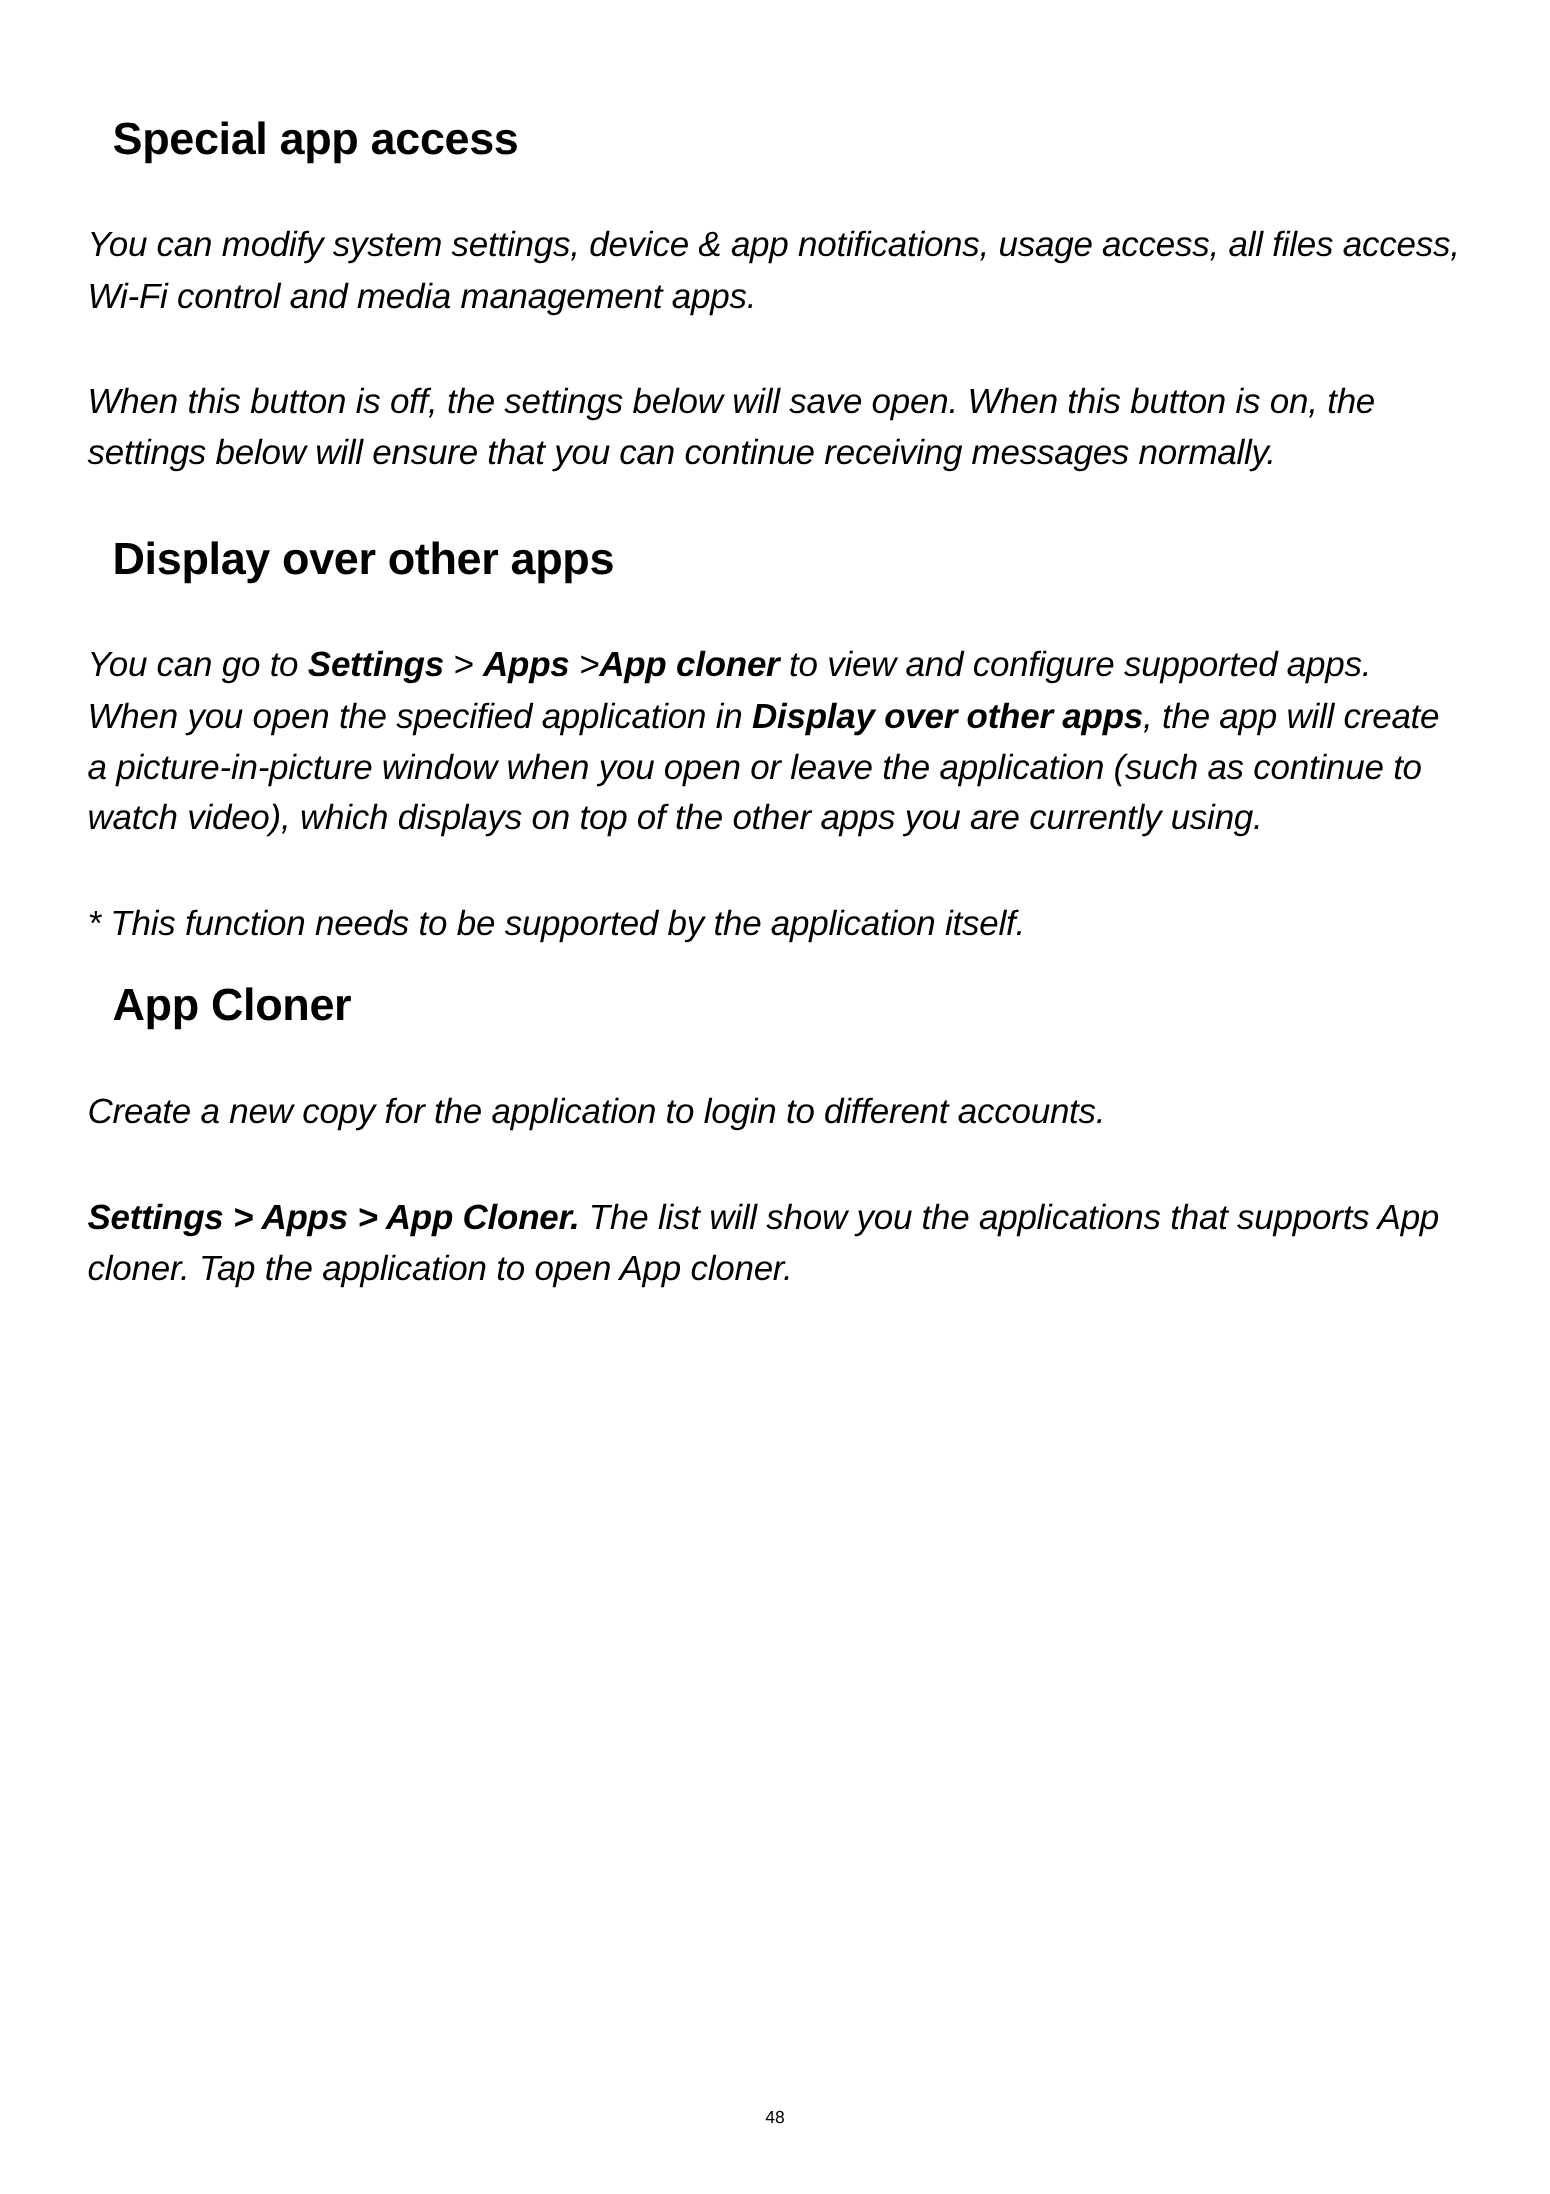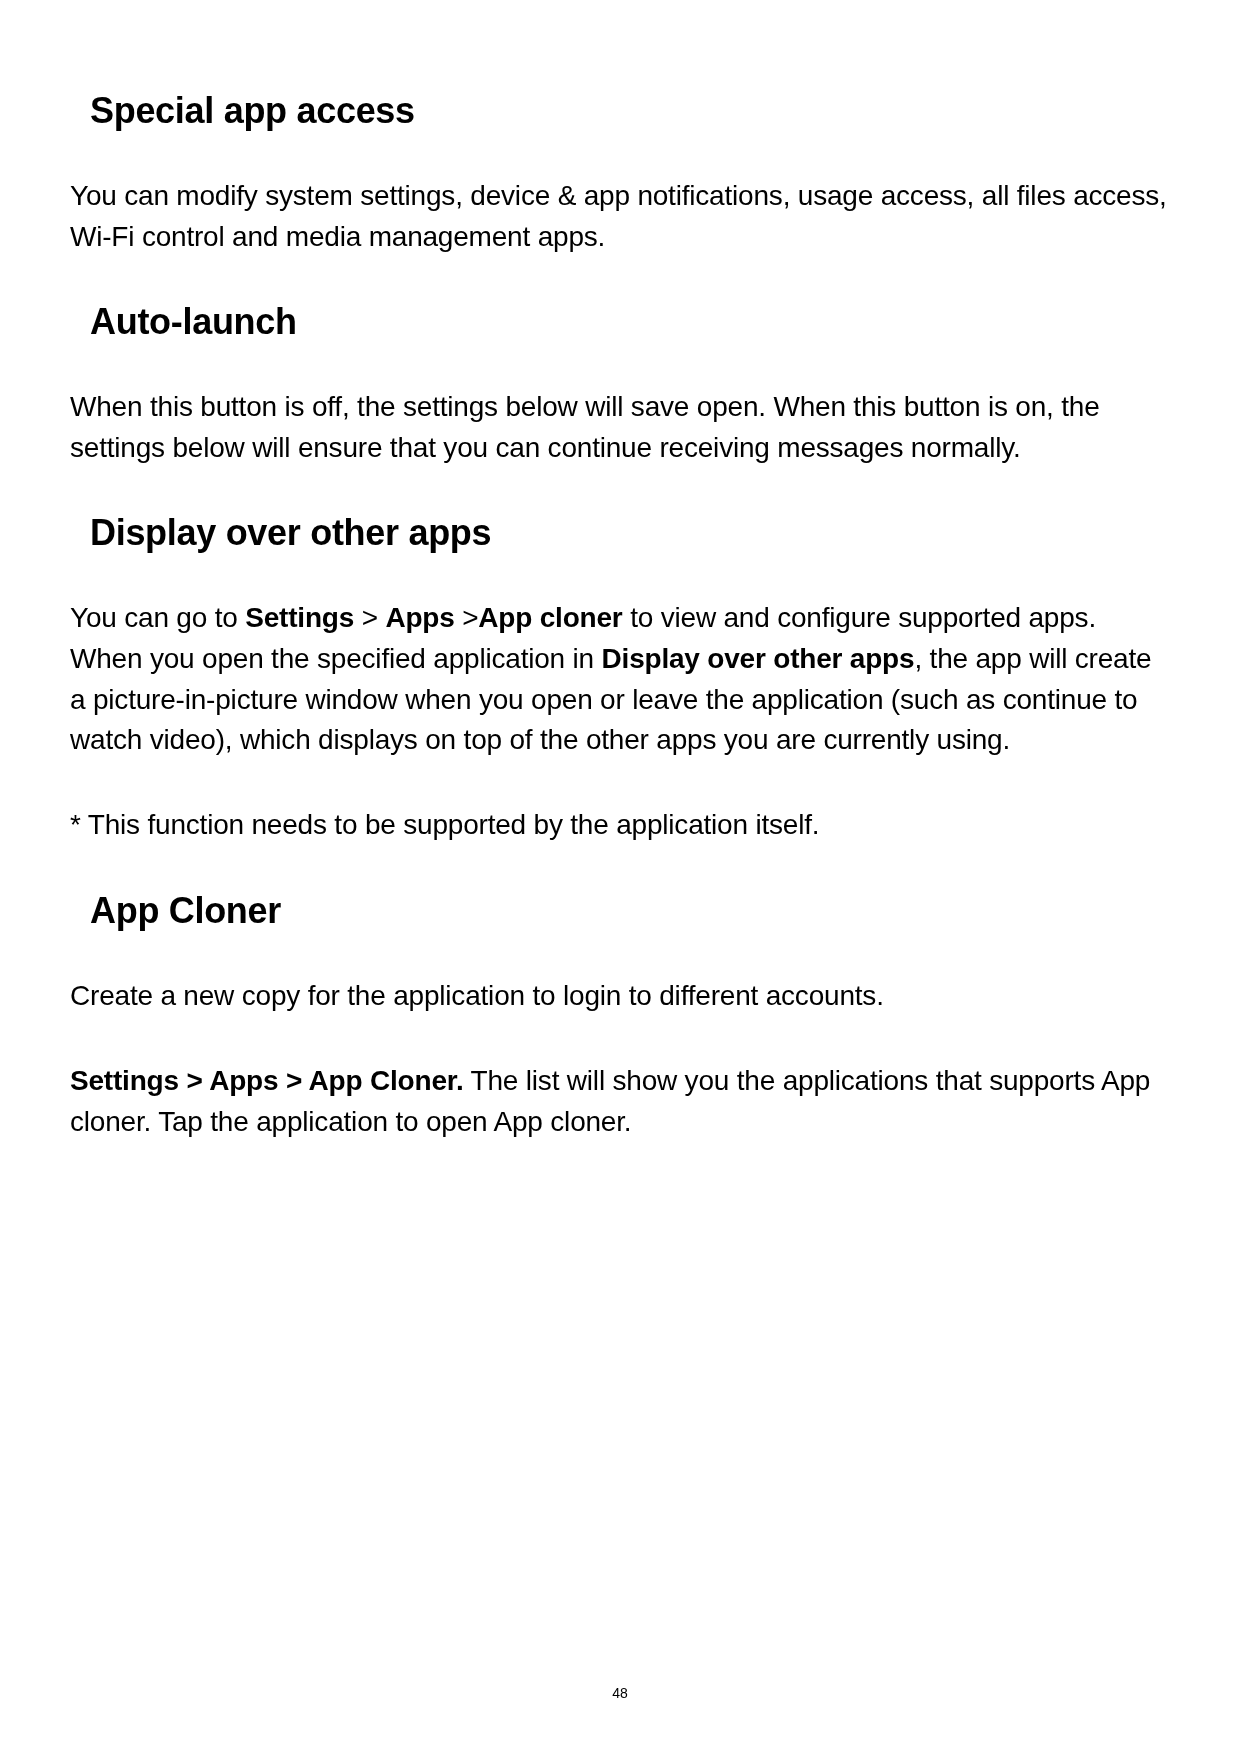--- a/index.html
+++ b/index.html
@@ -22,28 +22,29 @@
       margin-bottom: 44px;
       letter-spacing: -0.3px;
       margin-left: 20px;
     }
     p {
       font-size: 28px;
       font-weight: 400;
       line-height: 1.45;
       margin-bottom: 44px;
       letter-spacing: -0.2px;
+      font-style: italic;
     }
     .bold {
       font-weight: 700;
     }
     .note {
       font-size: 28px;
       line-height: 1.45;
-      margin-bottom: 45px;
+      margin-bottom: 24px;
     }
     .page-number {
       position: absolute;
       bottom: 54px;
       left: 0;
       right: 0;
       text-align: center;
       font-size: 14px;
       color: #000;
     }
@@ -53,21 +54,20 @@
   </style>
 </head>
 <body>
 
 <div class="section">
   <h2>Special app access</h2>
   <p>You can modify system settings, device &amp; app notifications, usage access, all files access, Wi-Fi control and media management apps.</p>
 </div>
 
 <div class="section">
-  <h2>Auto-launch</h2>
   <p>When this button is off, the settings below will save open. When this button is on, the settings below will ensure that you can continue receiving messages normally.</p>
 </div>
 
 <div class="section">
   <h2>Display over other apps</h2>
   <p>
     <span>You can go to </span><span class="bold">Settings</span><span> &gt; </span><span class="bold">Apps</span><span> &gt;</span><span class="bold">App cloner</span><span> to view and configure supported apps. When you open the specified application in </span><span class="bold">Display over other apps</span><span>, the app will create a picture-in-picture window when you open or leave the application (such as continue to watch video), which displays on top of the other apps you are currently using.</span>
   </p>
   <p class="note">* This function needs to be supported by the application itself.</p>
 </div>

